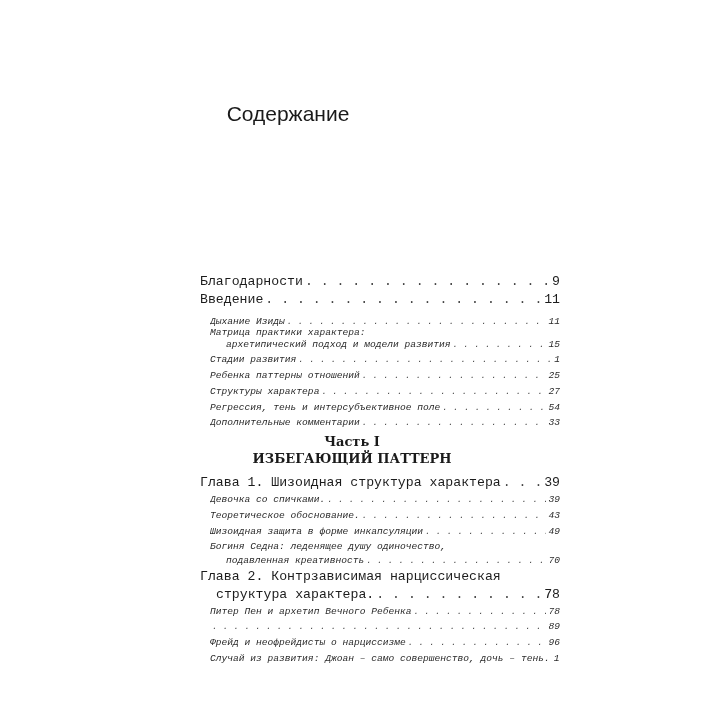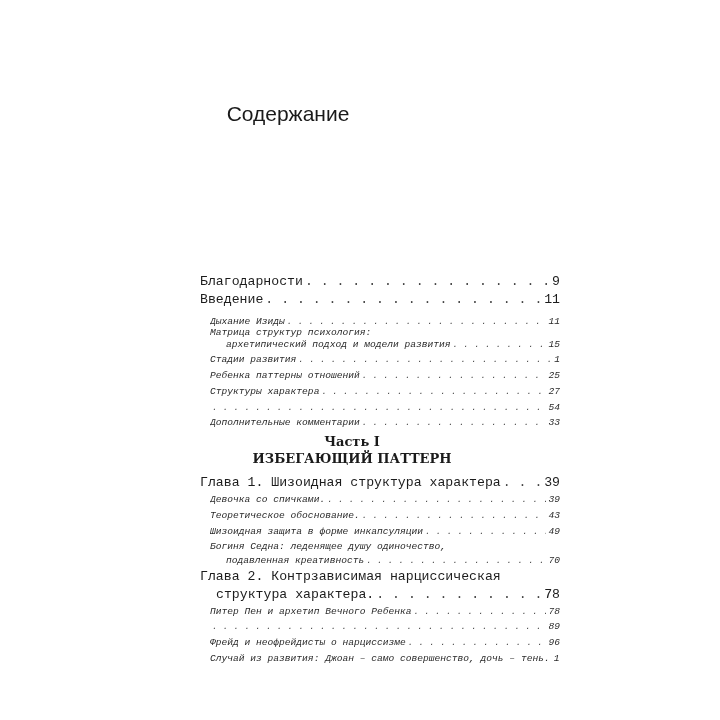--- a/index.html
+++ b/index.html
@@ -49,21 +49,21 @@
     <span class="label">Введение</span>
     <span class="dots"></span>
     <span class="page">11</span>
   </div>
   <div class="row sub" style="top:316px; left:10px; width:350px">
     <span class="label">Дыхание Изиды</span>
     <span class="dots"></span>
     <span class="page">11</span>
   </div>
   <div class="row sub" style="top:327px; left:10px; width:350px">
-    <span class="label">Матрица структур психология:</span>
+    <span class="label">Матрица практики характера:</span>
   </div>
   <div class="row sub" style="top:339px; left:26px; width:334px">
     <span class="label">архетипический подход и модели развития</span>
     <span class="dots"></span>
     <span class="page">15</span>
   </div>
   <div class="row sub" style="top:354px; left:10px; width:350px">
     <span class="label">Стадии развития</span>
     <span class="dots"></span>
     <span class="page">1</span>
@@ -72,20 +72,21 @@
     <span class="label">Ребенка паттерны отношений</span>
     <span class="dots"></span>
     <span class="page">25</span>
   </div>
   <div class="row sub" style="top:386px; left:10px; width:350px">
     <span class="label">Структуры характера</span>
     <span class="dots"></span>
     <span class="page">27</span>
   </div>
   <div class="row sub" style="top:402px; left:10px; width:350px">
+    <span class="label">Регрессия, тень и интерсубъективное поле</span>
     <span class="dots"></span>
     <span class="page">54</span>
   </div>
   <div class="row sub" style="top:417px; left:10px; width:350px">
     <span class="label">Дополнительные комментарии</span>
     <span class="dots"></span>
     <span class="page">33</span>
   </div>
 
   <div class="part" style="top:434px">Часть I</div>

